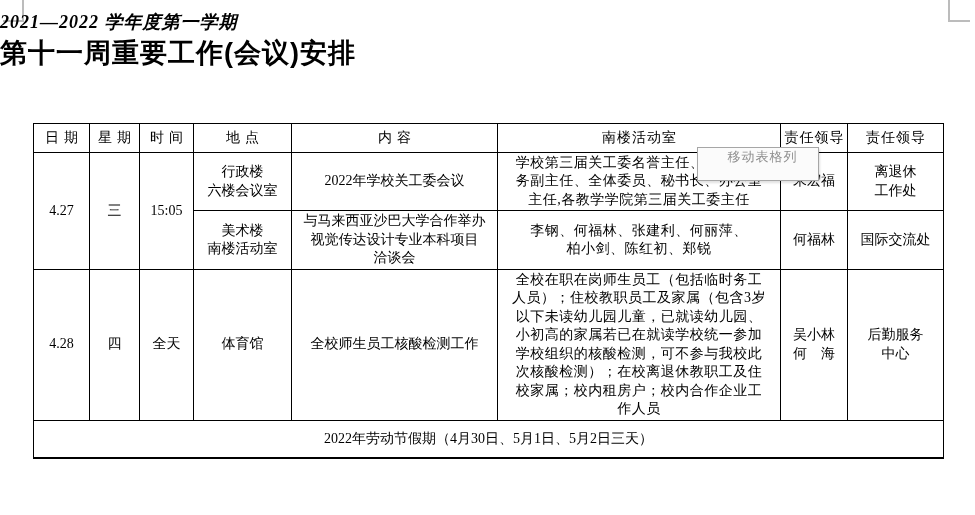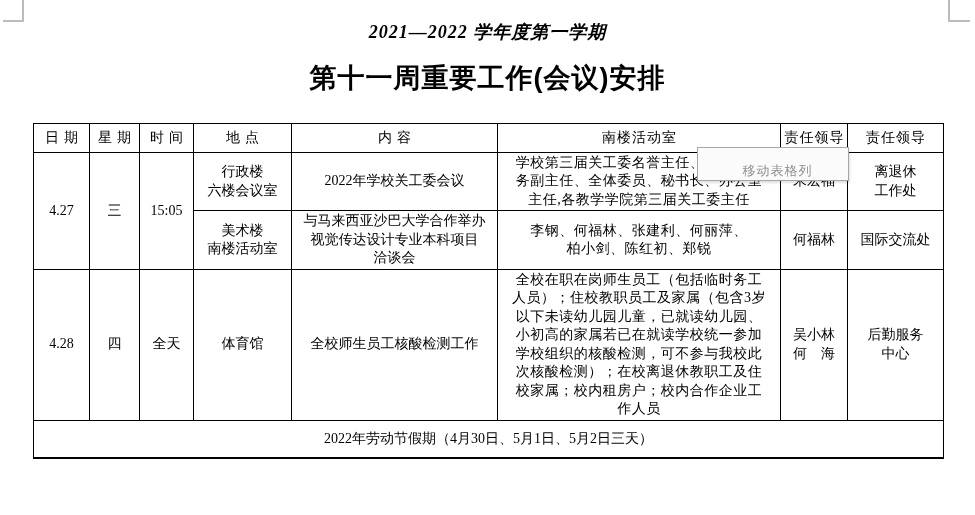--- a/index.html
+++ b/index.html
@@ -21,29 +21,29 @@
     border-right: 2px solid #bcbcbc;
     border-bottom: 2px solid #bcbcbc;
   }
   .corner-tr {
     right: 5px; width: 22px; height: 22px;
     border-left: 2px solid #bcbcbc;
     border-bottom: 2px solid #bcbcbc;
   }
 
   
-  .title-block { position: absolute; top: 20px; left: 0; width: 100%; text-align: center; }
+  .title-block { position: absolute; top: 10px; left: 0; width: 100%; }
   .title-1 {
     font-family: "Liberation Serif", "DejaVu Serif", serif;
     font-weight: bold; font-style: italic;
     font-size: 18px; letter-spacing: 1px;
   }
   .title-2 {
     font-family: "Liberation Sans", "DejaVu Sans", sans-serif;
-    font-weight: bold; font-size: 27px; letter-spacing: 1px; margin-top: 16px;
+    font-weight: bold; font-size: 27px; letter-spacing: 1px; margin-top: 1px;
   }
   .title-3 {
     font-weight: bold; font-size: 17px; letter-spacing: 1px; margin-top: 3px;
   }
 
   
   table.sched {
     position: absolute; left: 33px; top: 123px;
     width: 910px;
     border-collapse: collapse; table-layout: fixed;
@@ -64,25 +64,25 @@
   tr.rh-head { height: 29px; }
   tr.rh-1a  { height: 56px; }
   tr.rh-1b  { height: 54px; }
   tr.rh-2   { height: 148px; }
   tr.rh-f   { height: 38px; }
   td.cell-participants { letter-spacing: 0.5px; padding: 1px 2px; }
 
   
   .tooltip {
     position: absolute; left: 697px; top: 147px;
-    width: 152px; height: 34px;
+    width: 122px; height: 34px;
     background: #fbfbfb;
     border: 1px solid #a6a6a6;
     box-shadow: 1px 2px 2px rgba(0,0,0,0.12);
-    display: flex; align-items: flex-end; justify-content: center;
+    display: flex; align-items: flex-start; justify-content: center;
     z-index: 10;
     padding-left: 9px;
   }
   .tooltip span {
     font-family: "Liberation Sans", "DejaVu Sans", sans-serif;
     font-size: 13px; color: #8f8f8f; letter-spacing: 1px;
   }
 </style>
 </head>
 <body>

